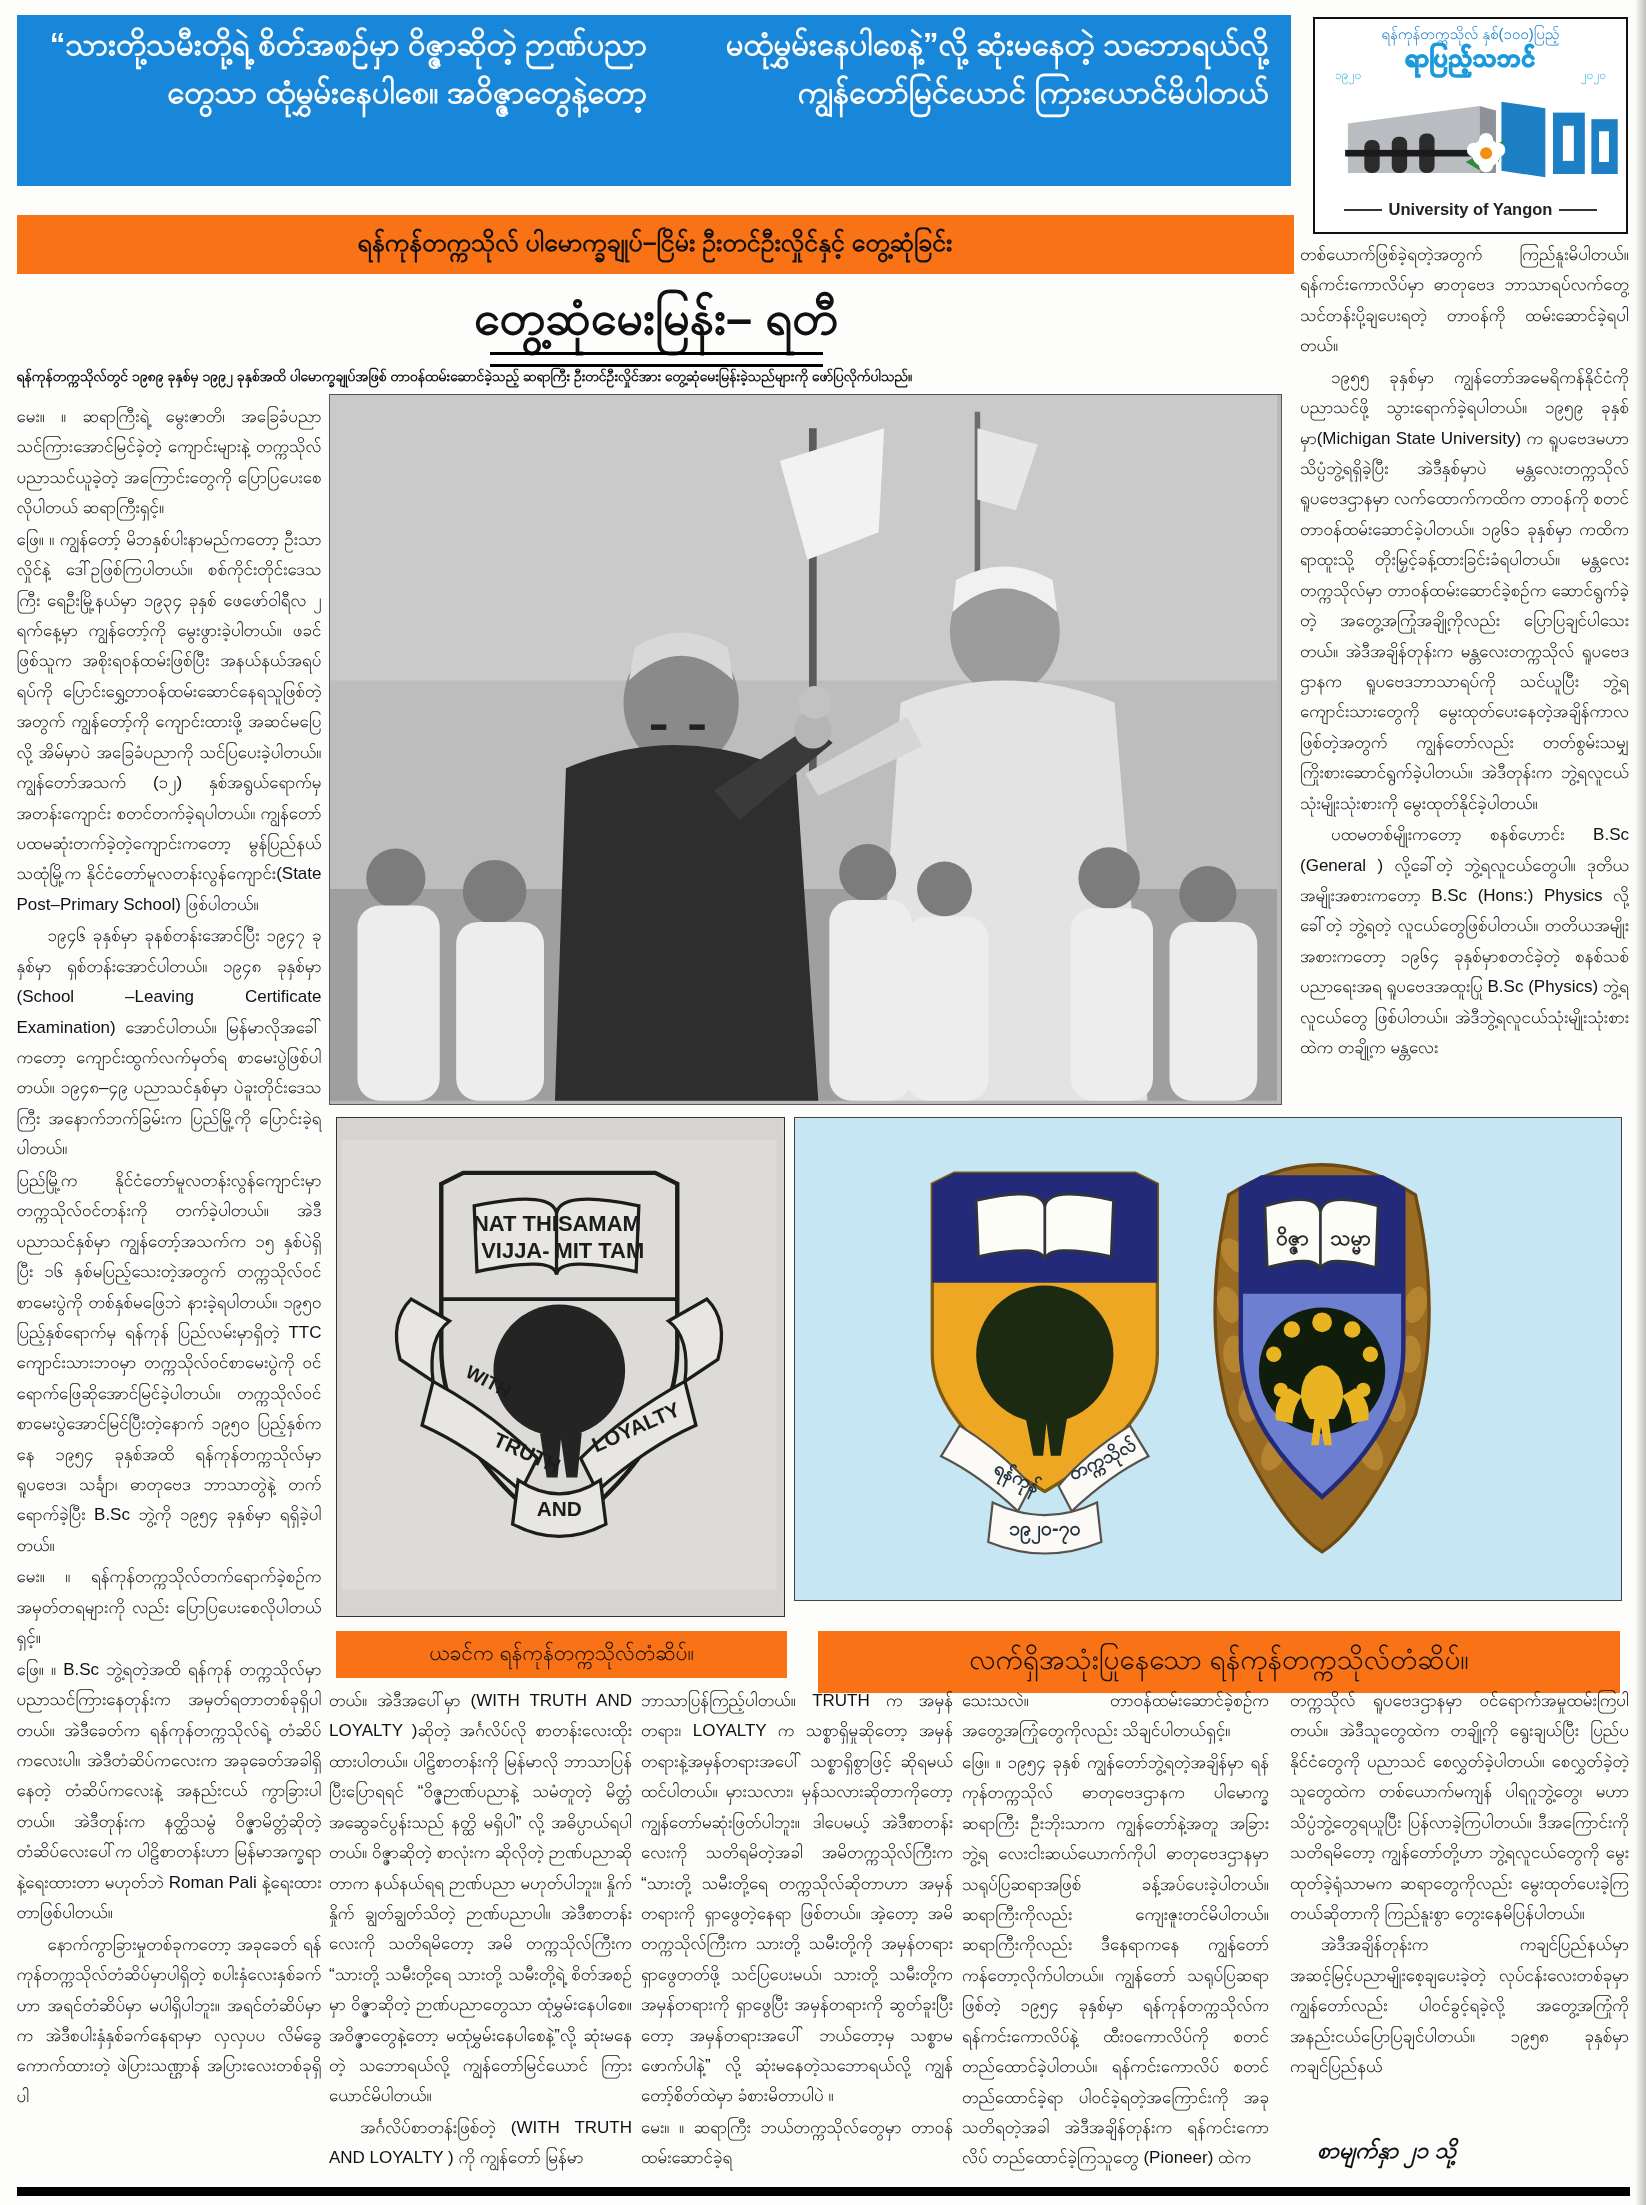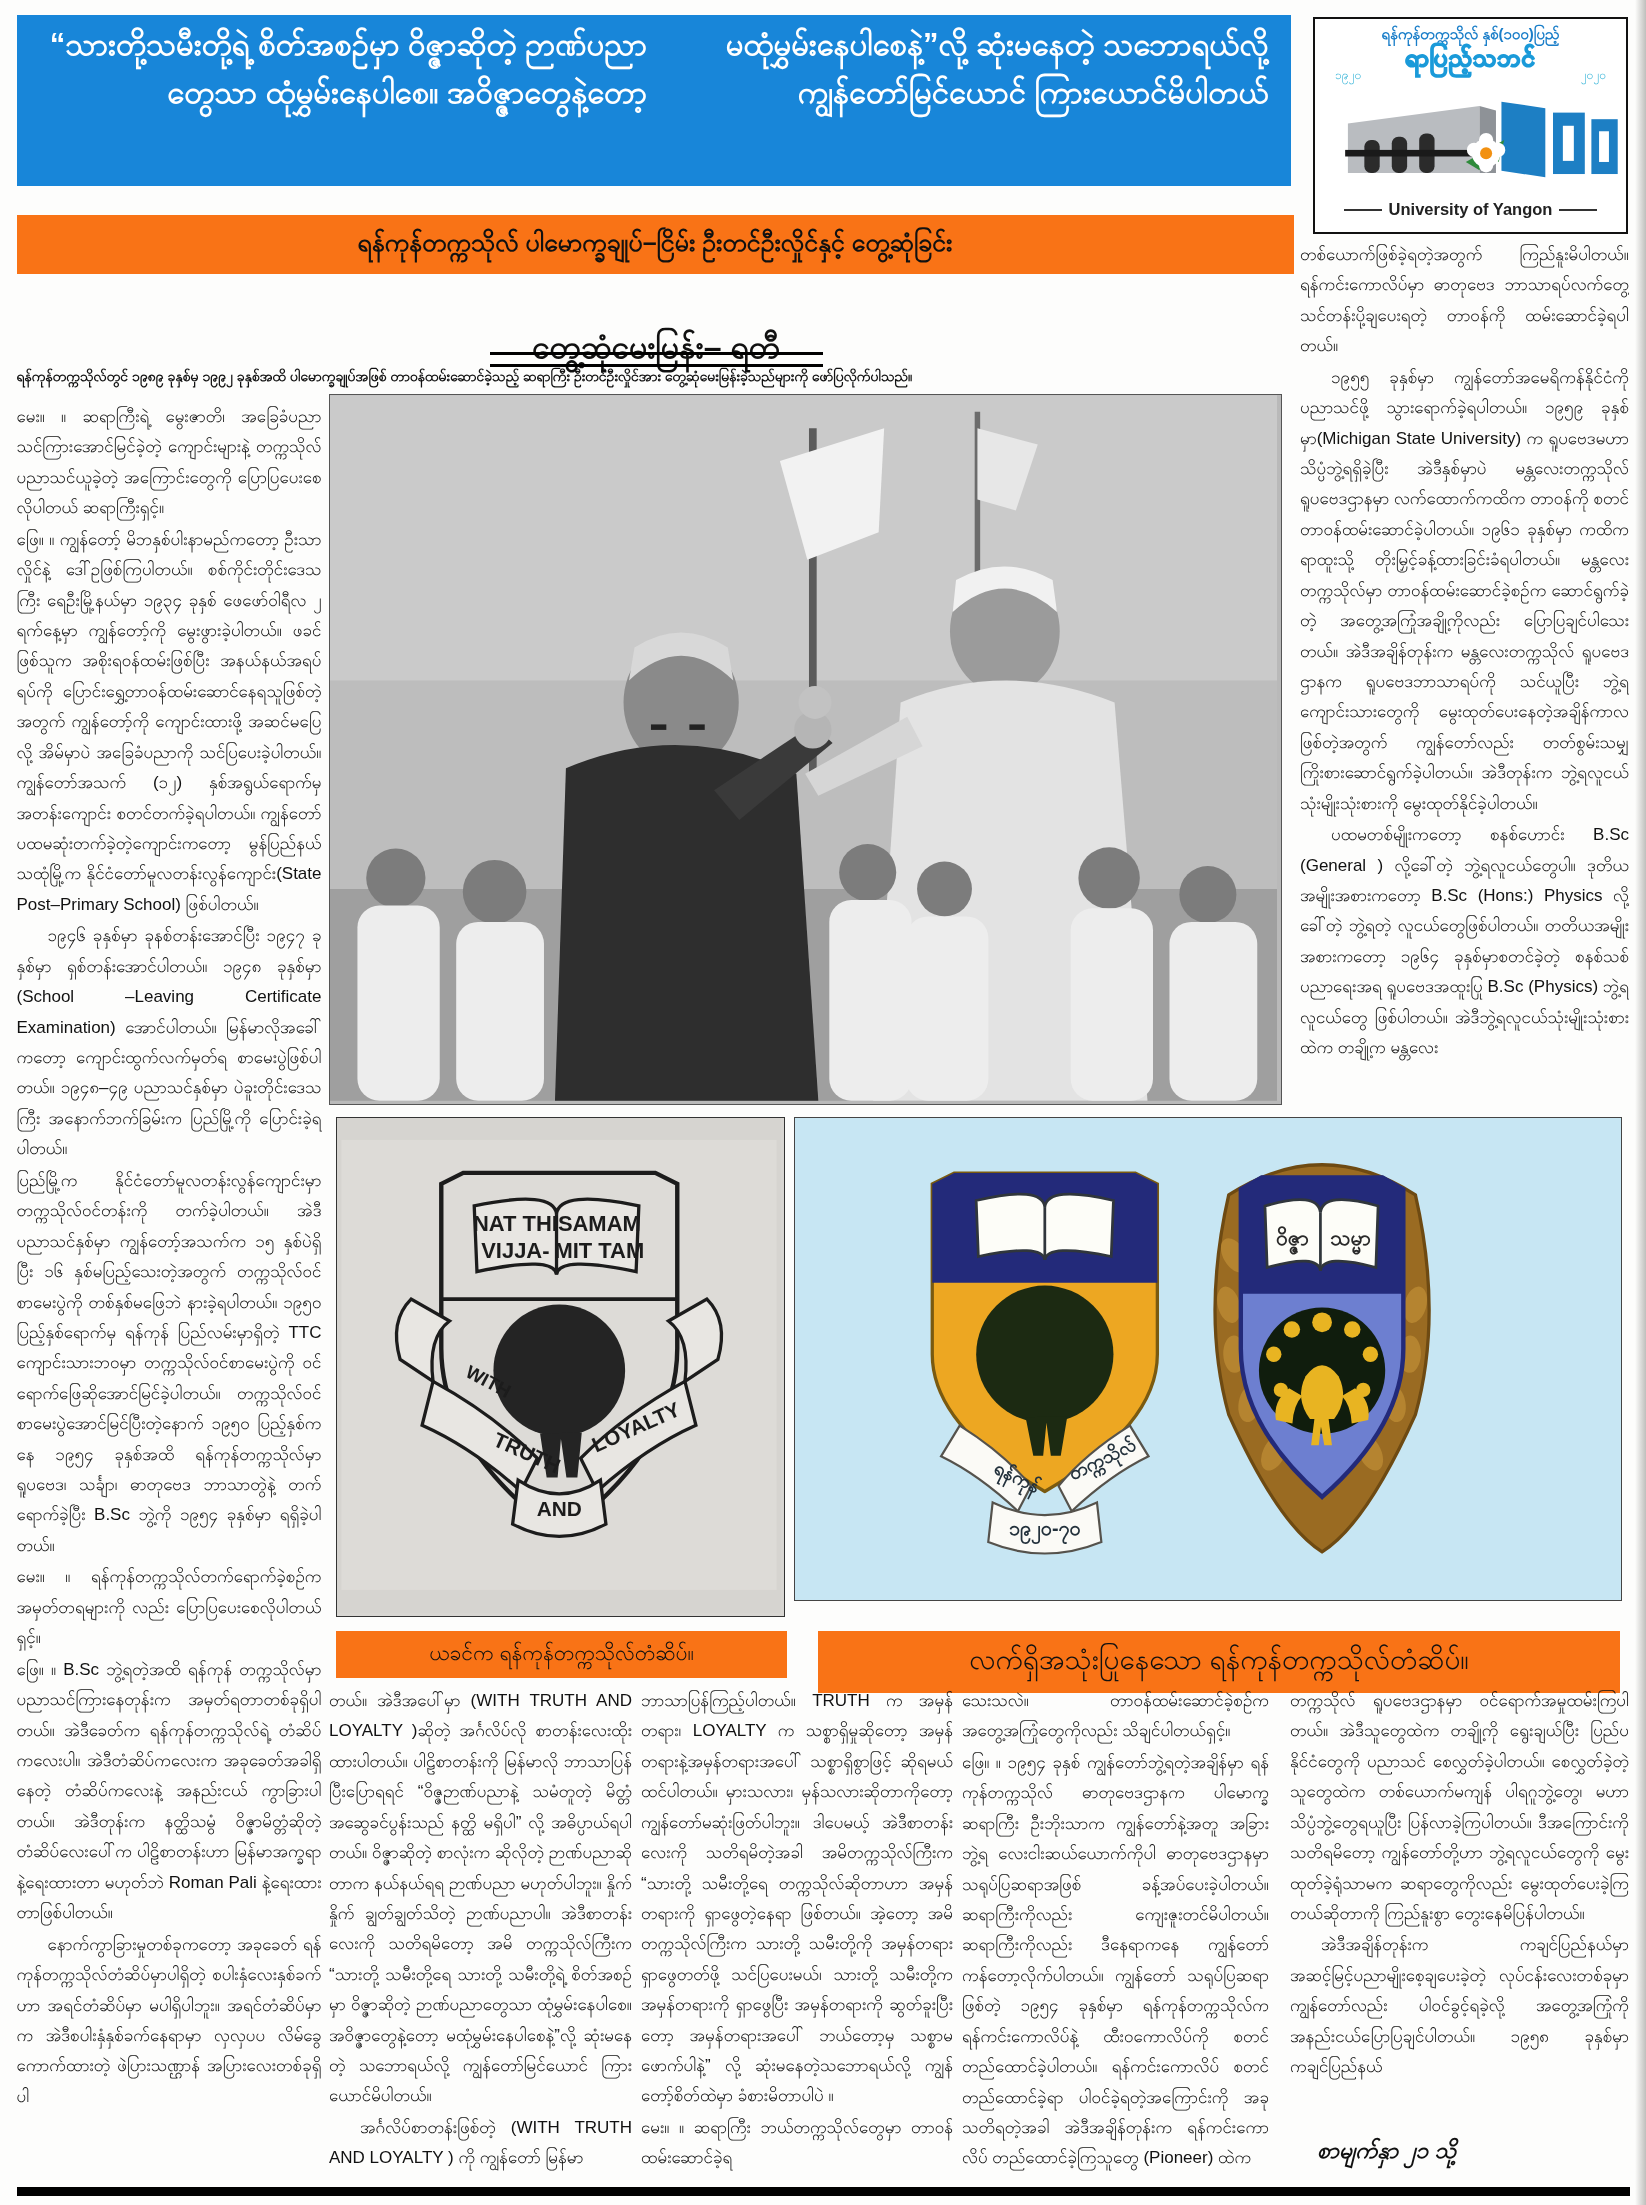--- a/index.html
+++ b/index.html
@@ -6,31 +6,31 @@
   #page{position:relative;width:1647px;height:2205px;background:#fdfdfc;margin:0 auto;
         font-family:"Liberation Sans", sans-serif;color:#111;overflow:hidden;}
   .abs{position:absolute;}
   
   #banner{left:16.5px;top:15.4px;width:1274px;height:171px;background:#1886d9;color:#fff;
           display:flex;justify-content:center;text-align:right;}
   #banner p{margin:5.5px 22px;font-size:31px;font-weight:bold;line-height:1.55;}
   
   #logo{left:1313px;top:16.5px;width:311px;height:213px;background:#fff;border:2.2px solid #111;
         text-align:center;overflow:hidden;}
-  .logo-arc{font-size:15px;color:#1a7ec9;font-weight:bold;margin-top:5.5px;}
+  .logo-arc{font-size:15px;color:#1a7ec9;font-weight:normal;margin-top:5.5px;}
   .logo-main{font-size:24px;color:#fff;font-weight:bold;-webkit-text-stroke:1.6px #1a9ad9;
              letter-spacing:1.1px;line-height:1.0;}
   .logo-years{display:flex;justify-content:space-between;padding:0 20px;color:#35b4d8;
               font-size:12px;margin-top:-3.3px;}
   .logo-caption{font-size:16.5px;font-weight:bold;color:#222;margin-top:17px;}
   .logo-caption .rule{display:inline-block;width:38px;height:2.2px;background:#333;vertical-align:middle;margin:0 6.6px;}
   
   .graybar{background:#f97316;display:flex;align-items:center;justify-content:center;}
   #subtitle{left:16.5px;top:215px;width:1277px;height:59px;font-size:25px;font-weight:600;}
-  #title{left:16.5px;top:288px;width:1279px;text-align:center;font-size:32px;font-weight:bold;margin-top:38px;}
+  #title{left:16.5px;top:288px;width:1279px;text-align:center;font-size:47px;font-weight:bold;}
   #title-rule{left:490px;top:352px;width:333px;height:8.8px;
               border-top:3.8px solid #000;border-bottom:3.3px solid #000;}
   #intro{left:16.5px;top:367px;width:1613px;font-size:14px;font-weight:bold;}
   
   .col{font-size:17px;line-height:1.79;text-align:justify;}
   .col p{margin:0 0 1.1px 0;}
   .col p.ind{text-indent:31px;}
   #col-left{left:16.5px;top:402px;width:305px;height:1781px;overflow:hidden;}
   #col-right{left:1300px;top:240px;width:329px;height:870px;overflow:hidden;}
   #col-b1{left:329px;top:1686px;width:303px;height:490px;overflow:hidden;}

